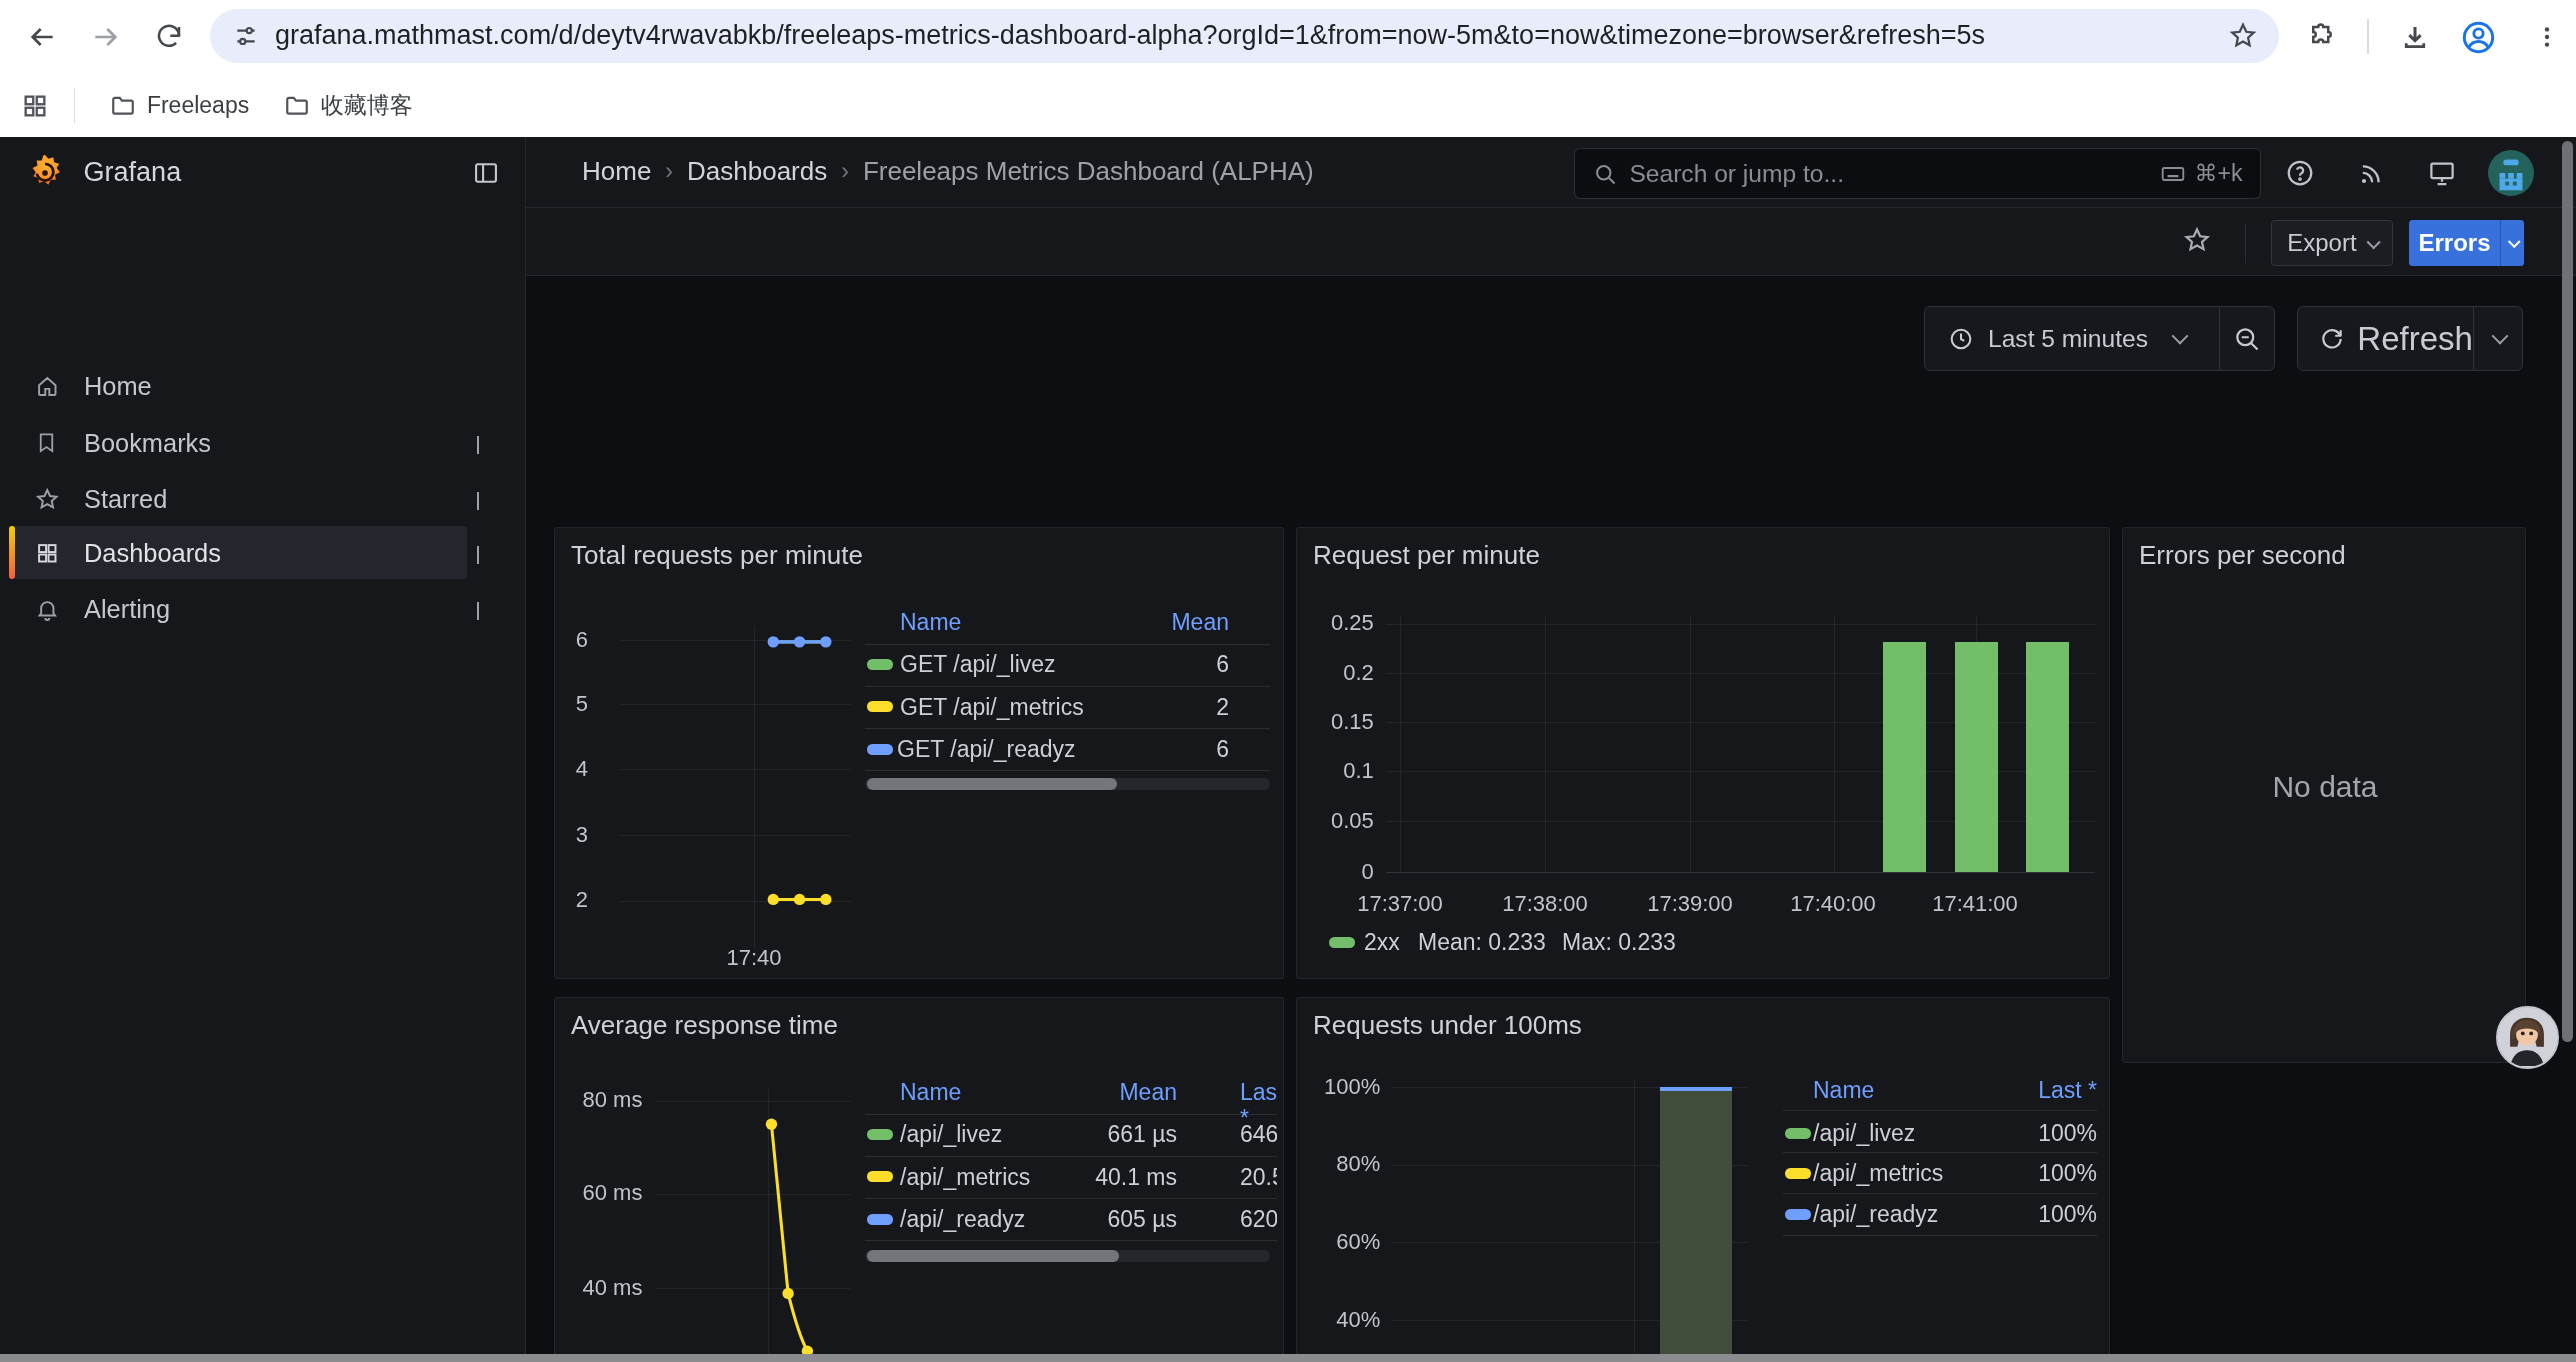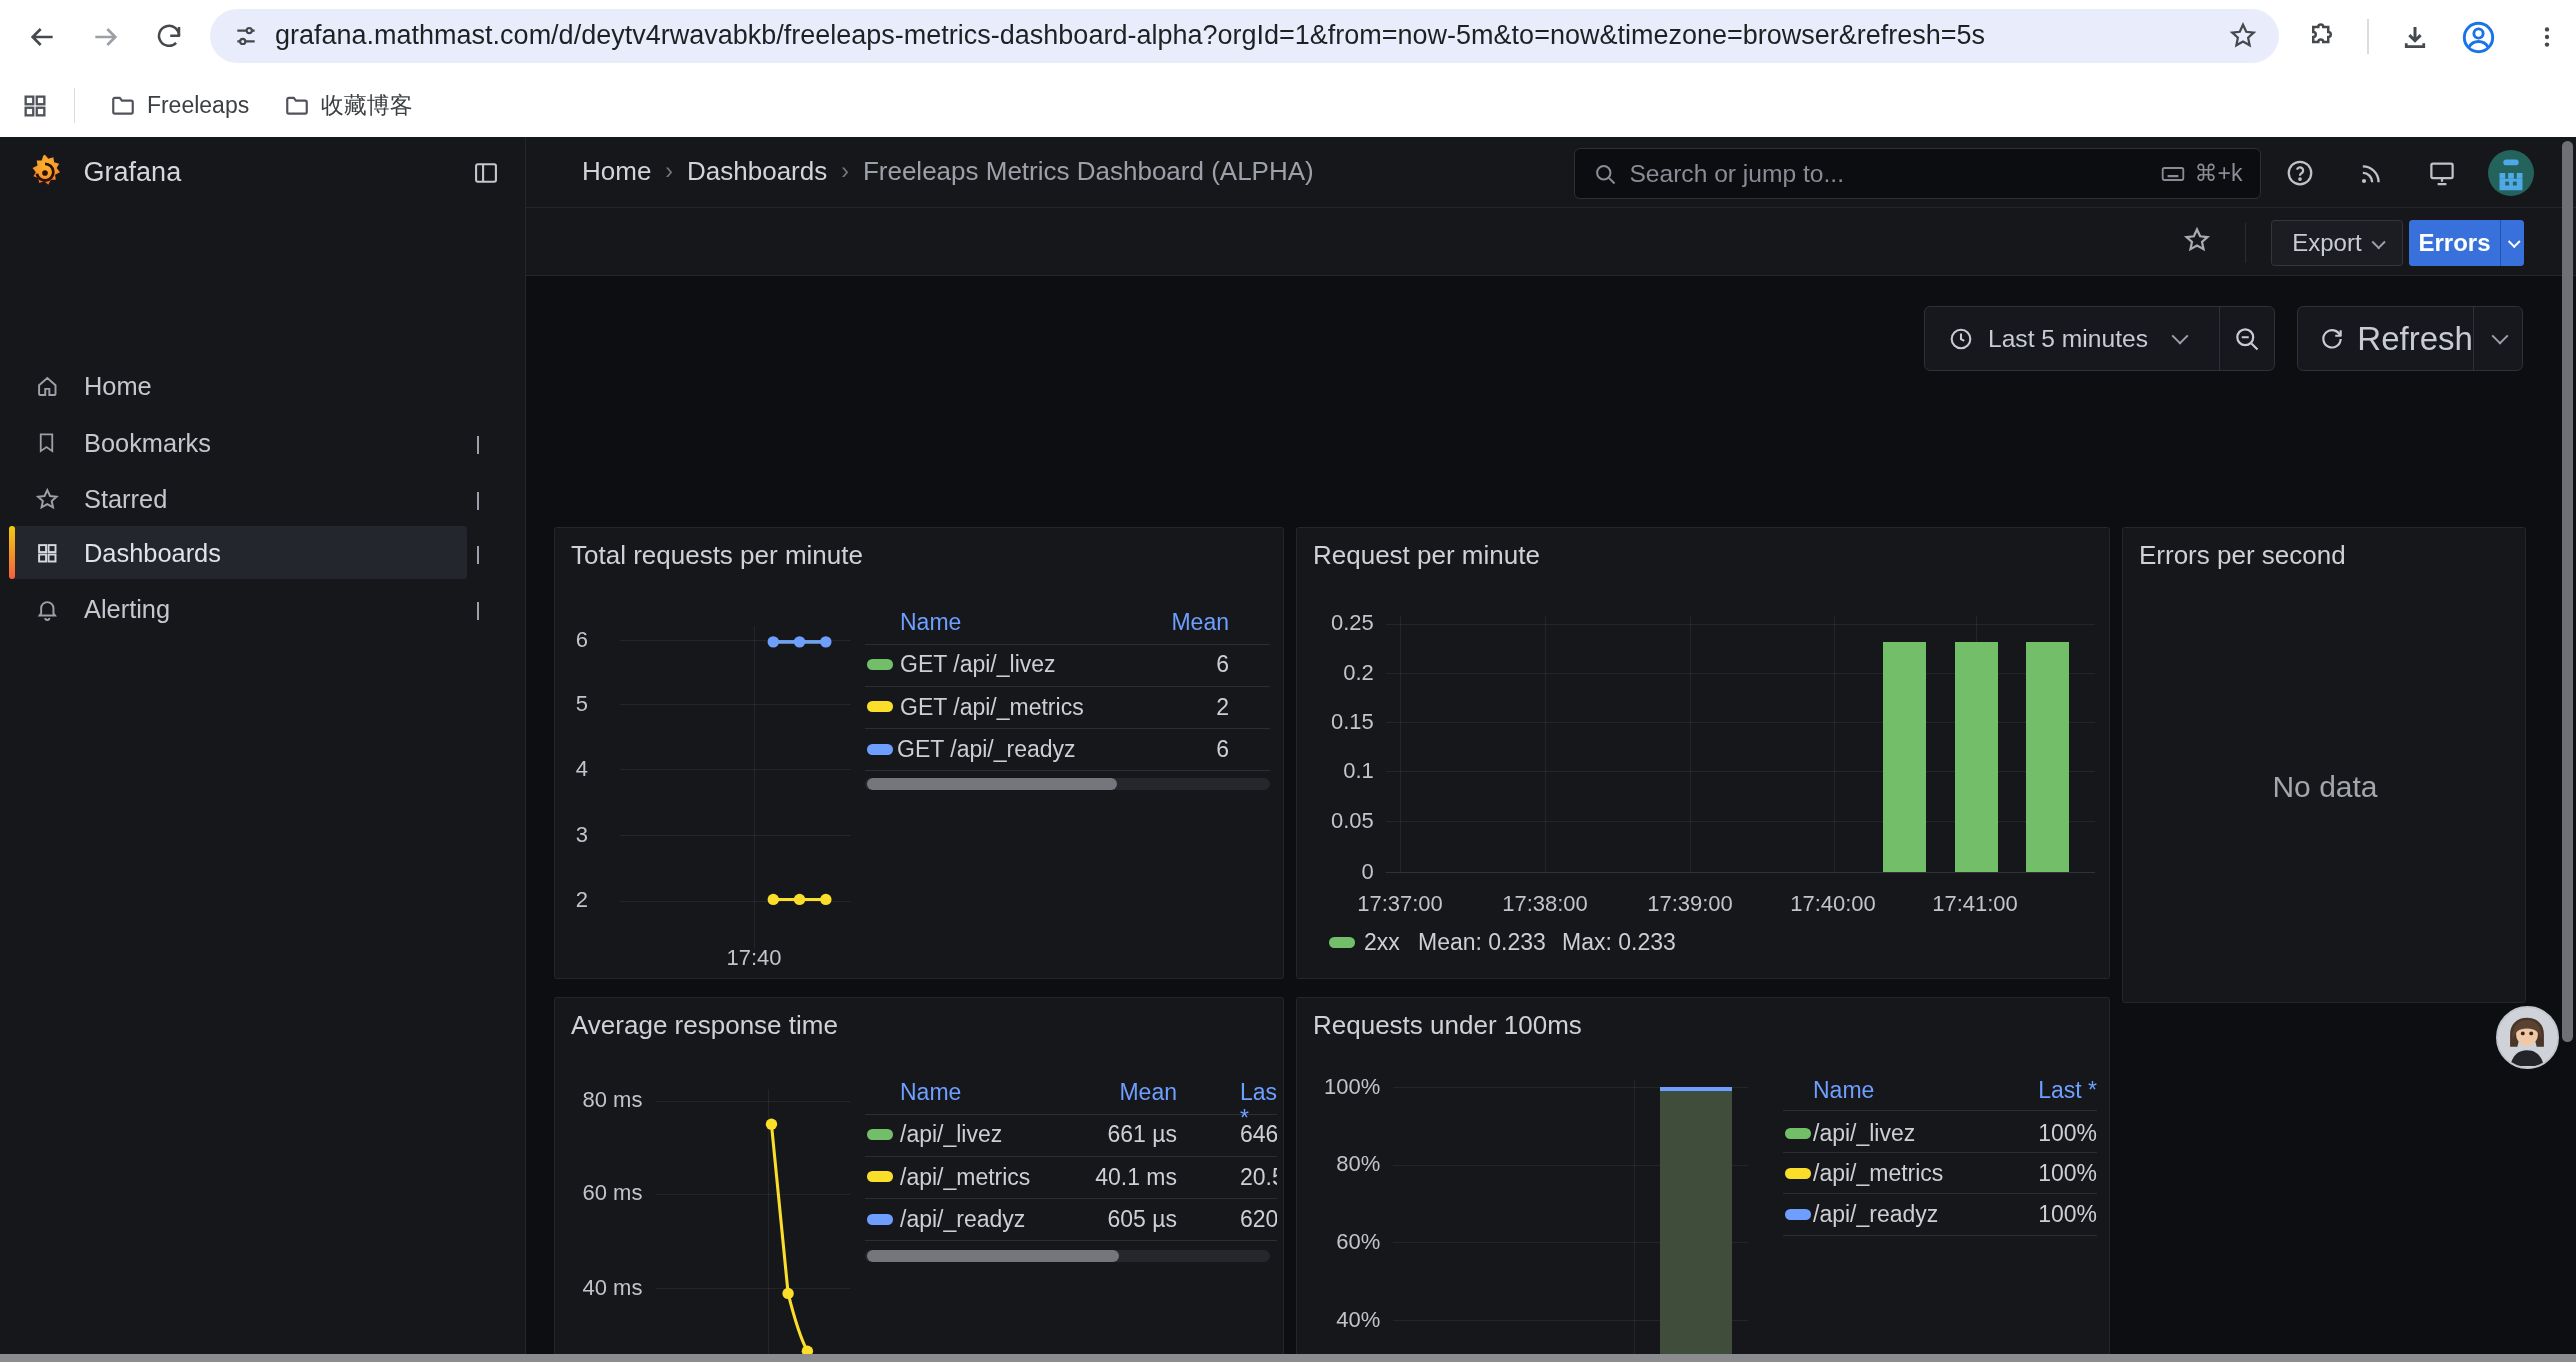--- a/index.html
+++ b/index.html
@@ -39,21 +39,21 @@
   .bc-sep { color:#74777E; font-size:23px; }
   .bc-current { color:#9DA0A8; }
   #searchbox { left:1048px; top:11.4px; width:687px; height:51px; background:#0C0D10; border:0.9px solid #2E3036;
     border-radius:6.1px; display:flex; align-items:center; color:#898C94; }
   #search-ph { font-size:24.6px; margin-left:12.3px; }
   #search-kbd { margin-left:auto; display:flex; align-items:center; gap:8.8px; margin-right:17.5px; font-size:23px; }
   .head-ic { color:#BFC2C9; }
 
   #sub-head { left:526px; top:71px; width:2050px; height:68px; background:#16171B; border-bottom:0.9px solid #24262B; }
   .btn { display:flex; align-items:center; justify-content:center; border-radius:3.5px; cursor:pointer; }
-  #export-btn { left:1745px; top:12.3px; width:132px; height:46px; background:#1B1D23; border:0.9px solid #34363E;
+  #export-btn { left:1745px; top:12.3px; width:122px; height:46px; background:#1B1D23; border:0.9px solid #34363E;
     color:#C9CBD3; font-size:24px; gap:10.5px; }
   #share-btn { left:1883px; top:12.3px; width:115px; height:46px; display:flex; }
   #share-main { flex:1; background:#3871DC; color:#FFF; font-size:24px; font-weight:600; display:flex;
     align-items:center; justify-content:center; border-radius:3.5px 0 0 3.5px; }
   #share-caret { width:24px; background:#3871DC; border-left:1.8px solid #2455AE; border-radius:0 3.5px 3.5px 0;
     display:flex; align-items:center; justify-content:center; color:#fff; }
 
   #canvas { left:526px; top:139px; width:2050px; height:1087px; background:#0D0E11; }
 
   .pickbtn { background:#16181D; border:0.9px solid #2F3138; border-radius:6.1px; display:flex; color:#C9CBD3; }
@@ -438,21 +438,21 @@
         <span class="xtick" style="left:200px;width:96px;top:363px;">17:38:00</span>
         <span class="xtick" style="left:345px;width:96px;top:363px;">17:39:00</span>
         <span class="xtick" style="left:488px;width:96px;top:363px;">17:40:00</span>
         <span class="xtick" style="left:630px;width:96px;top:363px;">17:41:00</span>
         <span class="pill c-green" style="left:32px;top:409px;"></span>
         <span class="lrow-text" style="left:67px;top:401px;">2xx</span>
         <span class="lrow-text" style="left:121px;top:401px;">Mean: 0.233</span>
         <span class="lrow-text" style="left:265px;top:401px;">Max: 0.233</span>
       </div>
 
-      <div class="abs panel" style="left:1596px;top:251px;width:404px;height:476px;">
+      <div class="abs panel" style="left:1596px;top:251px;width:404px;height:536px;">
         <span class="ptitle">Errors per second</span>
         <span class="nodata" style="left:0;width:404px;top:242px;">No data</span>
       </div>
 
       <div class="abs panel" style="left:28px;top:721px;width:730px;height:526px;">
         <span class="ptitle">Average response time</span>
         <span class="ytick" style="left:4.4px;width:83px;top:89px;">80 ms</span>
         <span class="ytick" style="left:4.4px;width:83px;top:182px;">60 ms</span>
         <span class="ytick" style="left:4.4px;width:83px;top:277px;">40 ms</span>
 

